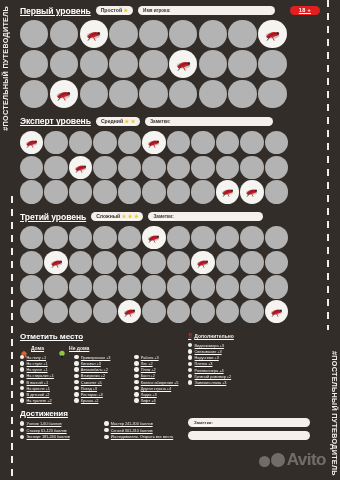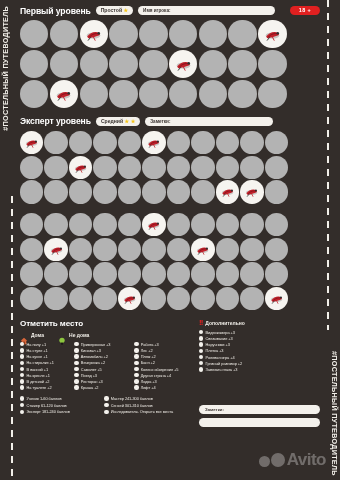--- a/index.html
+++ b/index.html
@@ -33,21 +33,21 @@
   .dash{
     position:absolute;
     background:repeating-linear-gradient(to bottom,#f2efe9 0 7px,transparent 7px 13px);
     width:2px;
   }
   .dash.l{left:11px;top:196px;height:284px;}
   .dash.r{right:11px;top:0px;height:330px;}
 
   
   .sheet{
-    position:absolute;left:20px;top:0;width:300px;height:368px;
+    position:absolute;left:20px;top:0;width:300px;height:368px;text-decoration:underline;
   }
 
   
   .lvl-head{
     display:flex;align-items:center;gap:5px;
     height:13px;
   }
   .lvl-title{
     font-size:8.6px;font-weight:bold;color:#ffffff;
     letter-spacing:-.1px;white-space:nowrap;
@@ -92,21 +92,21 @@
     display:flex;align-items:center;justify-content:center;
   }
   .cell .fig svg{width:74%;height:74%;}
 
   
   .g1 .cell{width:28.4px;height:28.4px;margin:0 1.4px 1.6px 0;}
   
   .g2 .cell,.g3 .cell{width:23.3px;height:23.3px;margin:0 1.2px 1.4px 0;}
 
   
-  .legend-wrap{display:flex;gap:11px;}
+  .legend-wrap{display:flex;gap:0;}
   .sec-title{
     font-size:8.1px;font-weight:bold;color:#ffffff;margin-bottom:3px;
     letter-spacing:-.1px;
   }
   .cat-row{display:flex;align-items:center;gap:14px;margin-bottom:3px;}
   .cat{display:flex;align-items:center;gap:3px;}
   .cat-ico{width:8px;height:8px;flex:none;}
   .cat-label{font-size:5px;font-weight:bold;color:#f0ede7;white-space:nowrap;}
   .cols{display:flex;gap:6px;}
   .col{display:flex;flex-direction:column;gap:1.2px;}
@@ -345,20 +345,32 @@
 <path d="M14 26 l-4 5" stroke="#2f2f2f" stroke-width="1.8" stroke-linecap="round"></path>
 <path d="M20 25 l3 6" stroke="#c0202a" stroke-width="1.8" stroke-linecap="round"></path>
 </svg>
           </span>
         </div>
         <div class="cell"></div>
       </div>
     </div>
 
   <div style="height:5px"></div>
+  <div class="lvl-head">
+    <span class="lvl-title">Третий уровень</span>
+    <span class="pill">
+      <span>Сложный</span>
+      <span class="star">★</span>
+      <span class="star">★</span>
+      <span class="star">★</span>
+    </span>
+    <span class="field notes2">
+      <span>Заметки:</span>
+    </span>
+  </div>
   <div style="height:3px"></div>
   <div class="grid g3">
       <div class="row">
         <div class="cell"></div>
         <div class="cell"></div>
         <div class="cell"></div>
         <div class="cell"></div>
         <div class="cell"></div>
         <div class="cell filled">
           <span class="fig">
@@ -630,20 +642,21 @@
             <span class="bullet"></span>
             <span class="li-t">Завязать глаза +3</span>
           </div>
         </div>
     </div>
   </div>
 
   <div style="height:6px"></div>
   <div class="legend-wrap">
     <div style="width:168px">
+      <div class="sec-title">Достижения</div>
       <div class="ach-cols">
         <div class="ach-col" style="width:76px">
             <div class="li">
               <span class="bullet"></span>
               <span class="li-t">Ученик 1-60 баллов</span>
             </div>
             <div class="li">
               <span class="bullet"></span>
               <span class="li-t">Стажер 61-120 баллов</span>
             </div>

